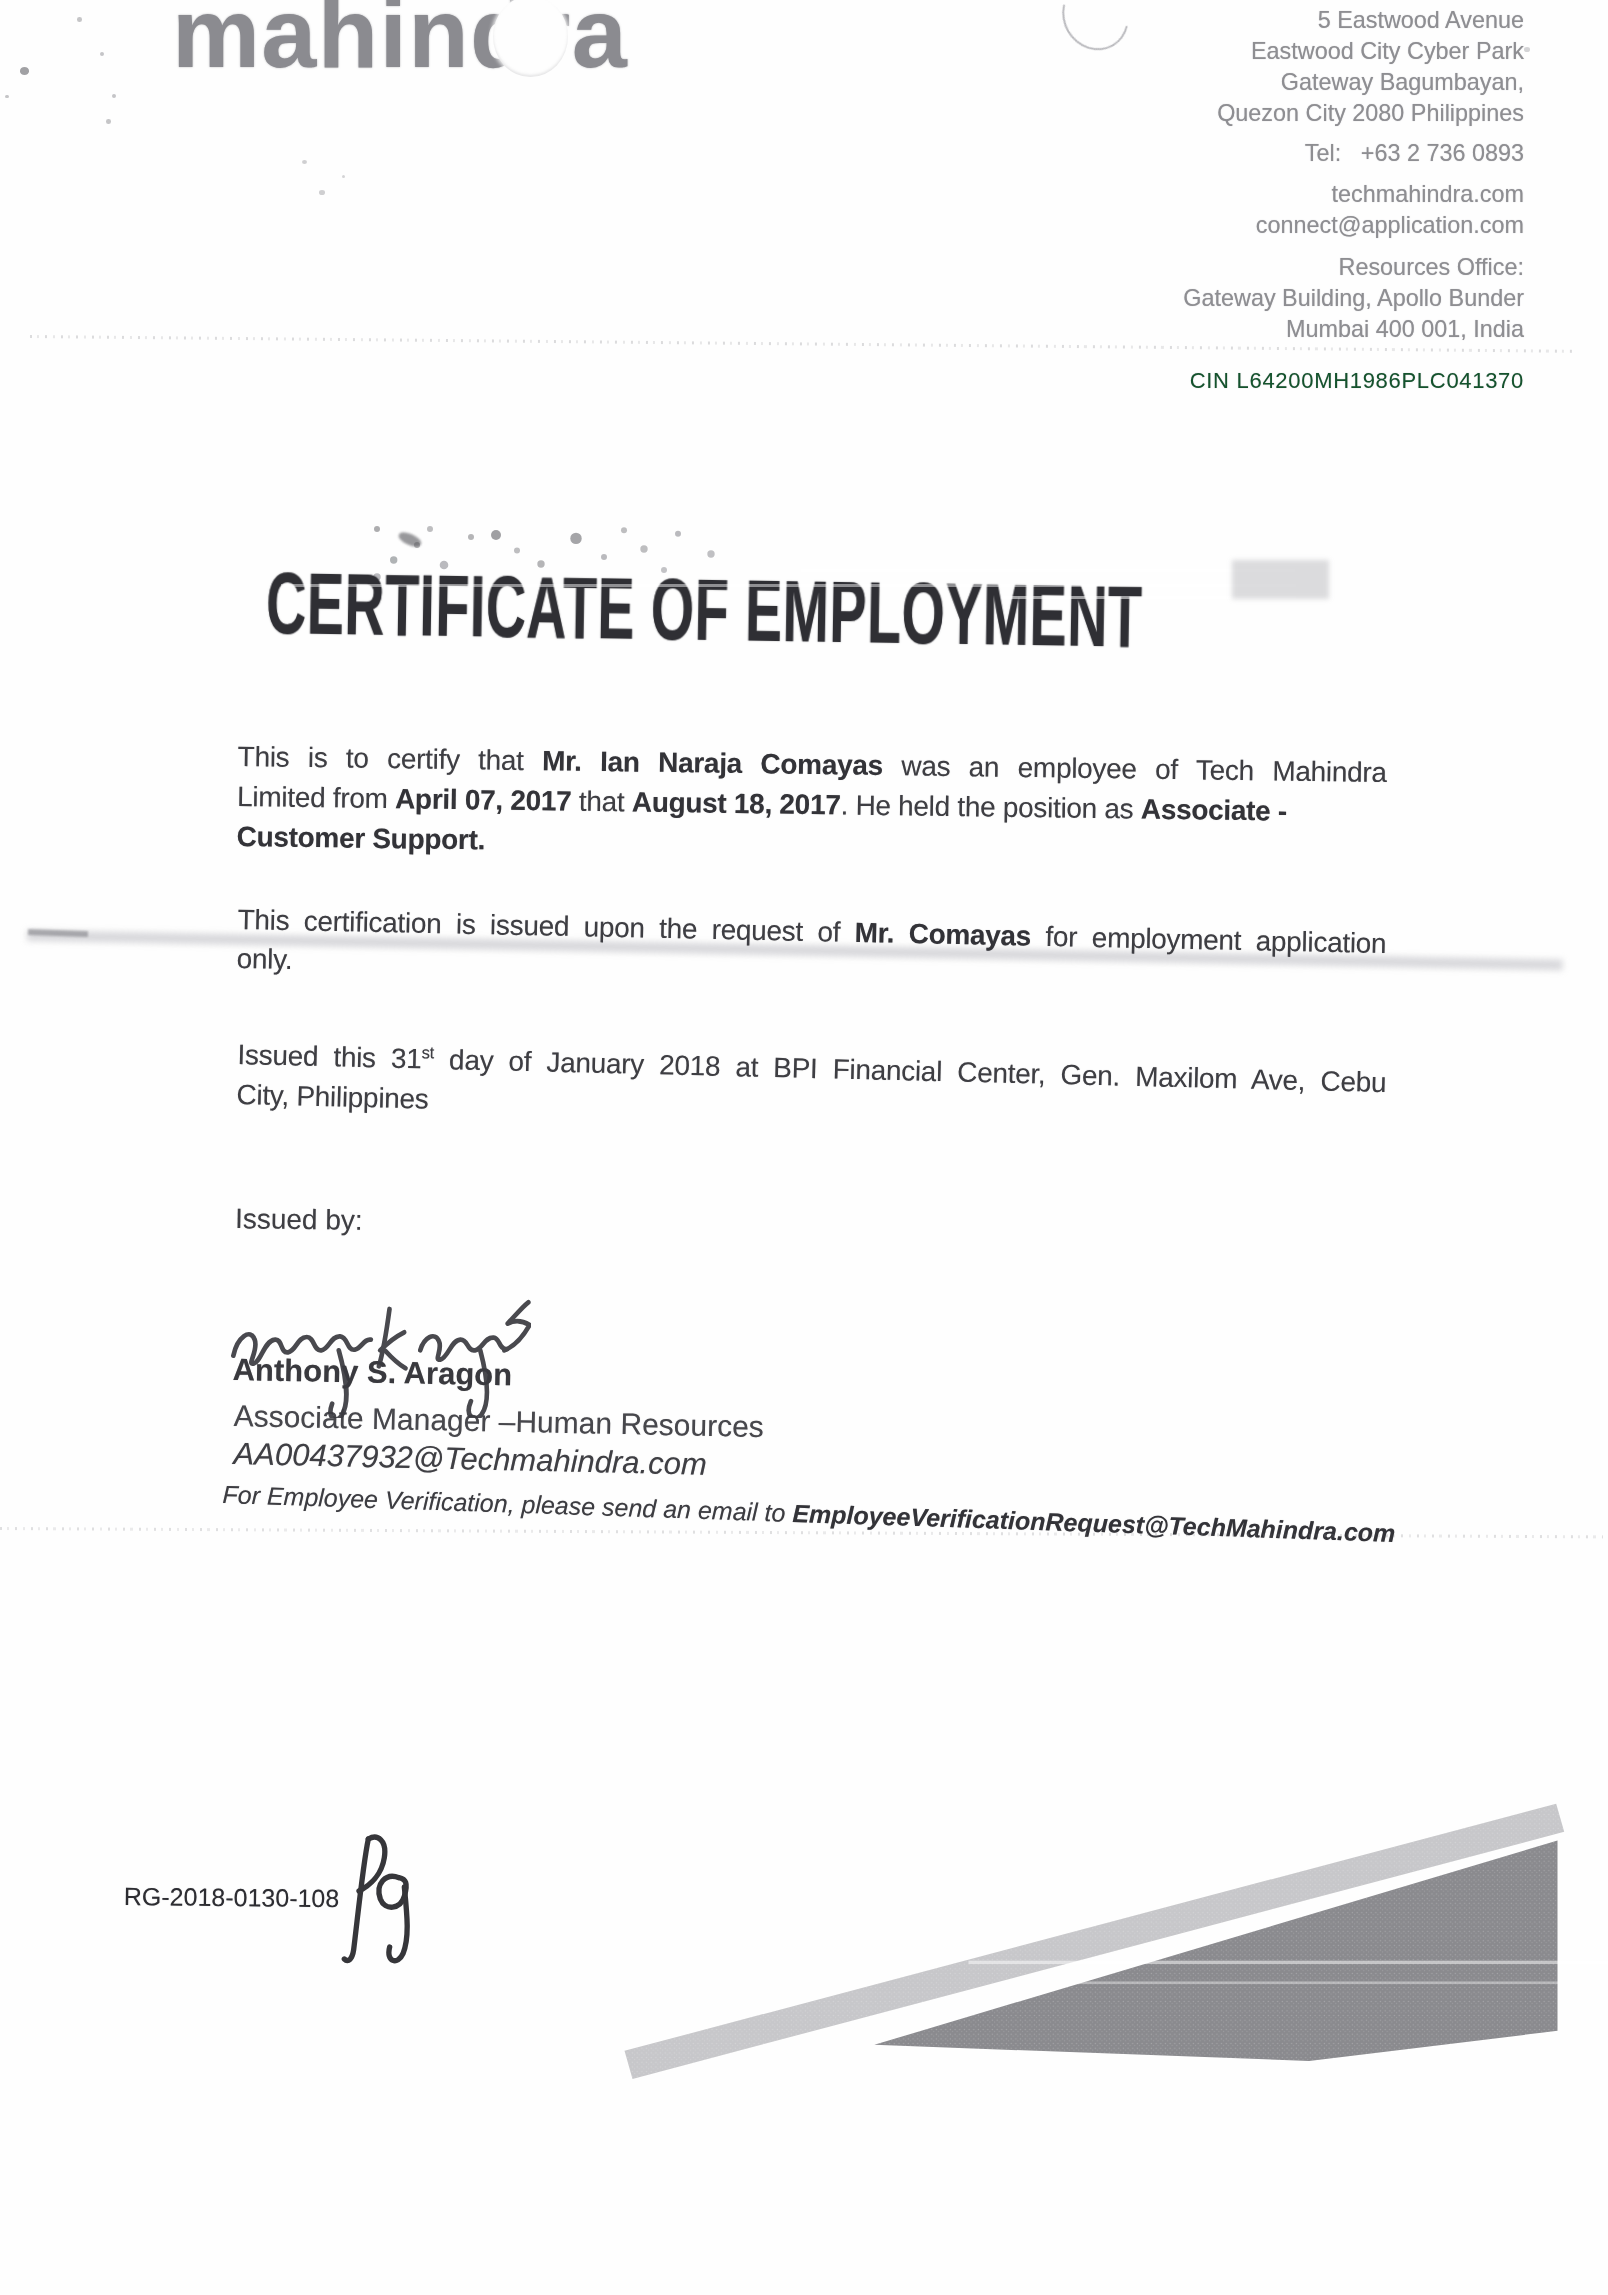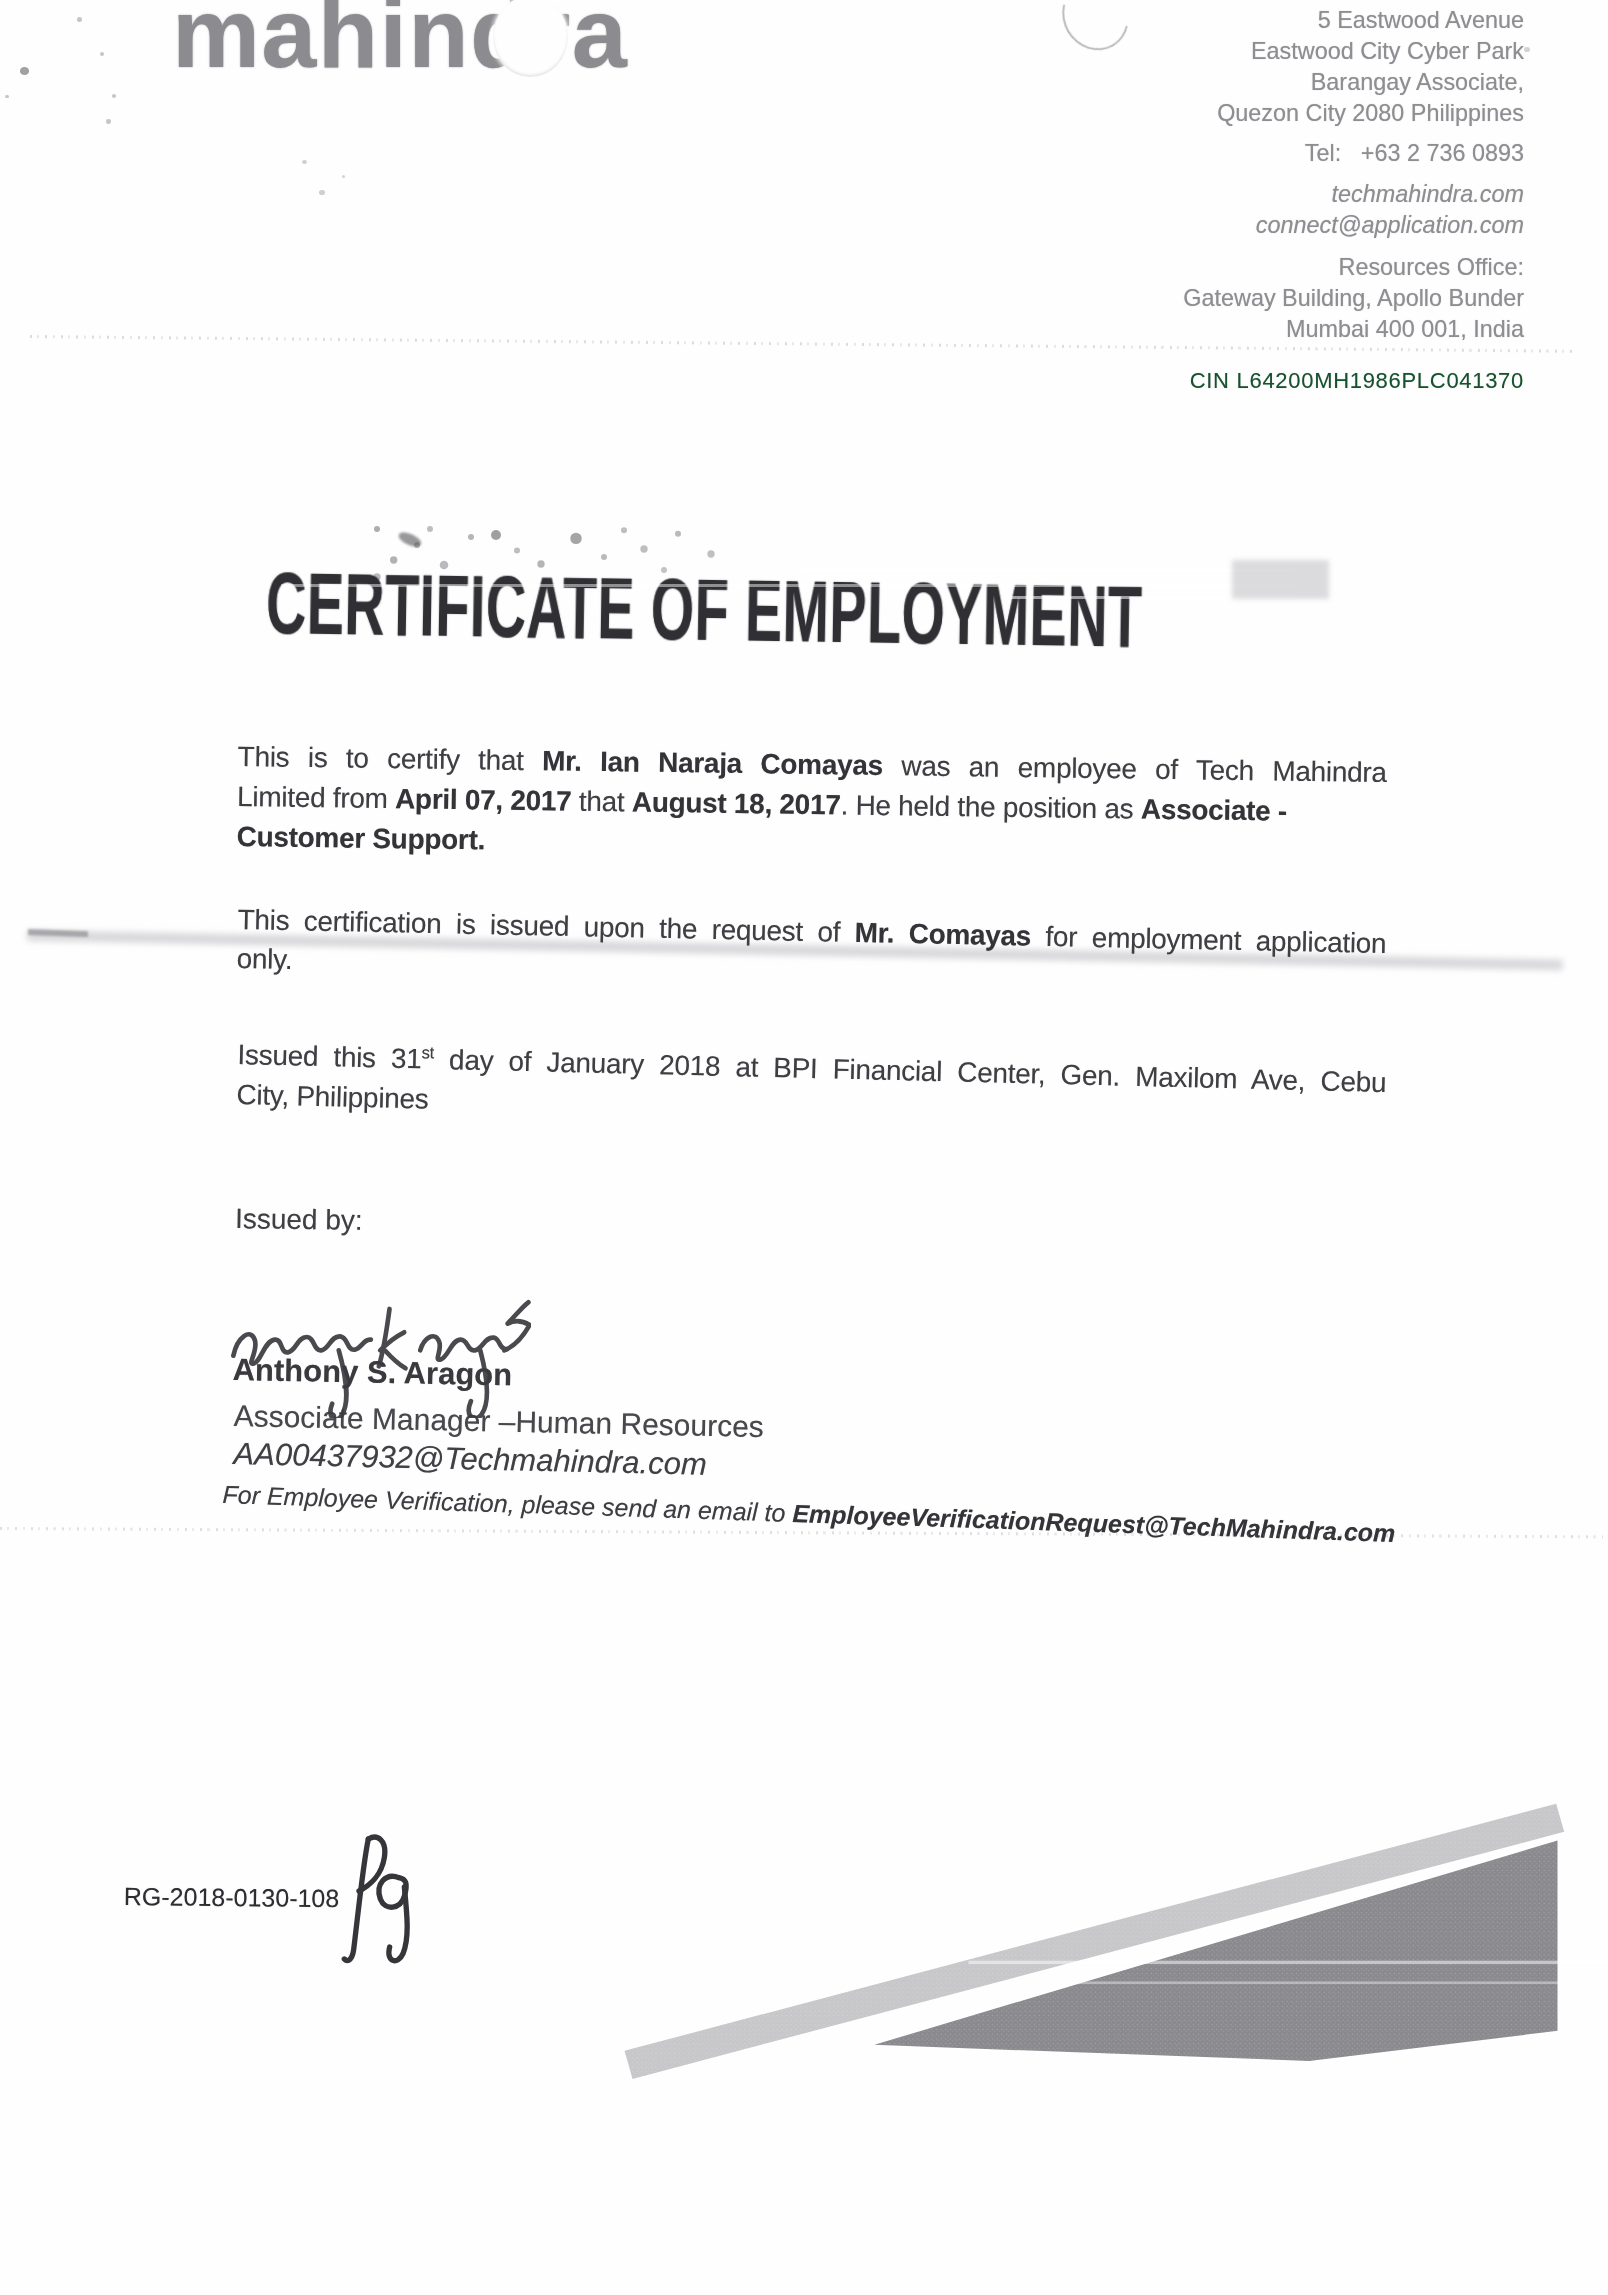--- a/index.html
+++ b/index.html
@@ -24,21 +24,21 @@
   .addr-arc{
     left:1063px;top:-20px;width:61px;height:67px;border-radius:50%;
     border:2px solid rgba(150,150,155,.65);border-top-color:transparent;border-right-color:transparent;
     transform:rotate(-30deg);filter:blur(0.7px);
   }
   .letterhead{left:1097px;top:0;width:427px;font-size:23.4px;line-height:31px;
     color:var(--letterhead-gray,#8e8e92);text-shadow:0 0 1px rgba(142,142,146,.6);}
   .lh-b{position:absolute;left:0;width:427px;text-align:right;}
   .lh-addr{top:5.3px;}
   .lh-tel{top:138px;white-space:pre;}
-  .lh-web{top:179px;font-style:italic;}
+  .lh-web{top:179px;}
   .lh-reg{top:252px;}
   .lh-cin{top:365px;font-size:22px;letter-spacing:0.7px;color:#14532d;}
   
   .title{
     left:267px;top:553px;font-size:87px;font-weight:bold;white-space:nowrap;
     color:var(--title-ink,#2f2f34);transform:rotate(.9deg) scaleX(.64);transform-origin:left top;
     letter-spacing:0.7px;text-shadow:0 0 1.7px rgba(47,47,52,.55);filter:blur(0.3px);
   }
   .title-band{background:rgba(255,255,255,.55);filter:blur(0.7px);}
   .title-ghost{left:1232px;top:560px;width:97px;height:39px;background:rgba(120,120,126,.26);filter:blur(2.7px);}
@@ -100,21 +100,21 @@
   <div class="abs logo">
     <span>mahindra</span>
   </div>
   <div class="abs logo-blotch"></div>
 
   <div class="abs addr-arc"></div>
   <div class="abs letterhead">
     <div class="lh-b lh-addr">
       <div>5 Eastwood Avenue</div>
       <div>Eastwood City Cyber Park</div>
-      <div>Barangay Associate,</div>
+      <div>Gateway Bagumbayan,</div>
       <div>Quezon City 2080 Philippines</div>
     </div>
     <div class="lh-b lh-tel">Tel:   +63 2 736 0893</div>
     <div class="lh-b lh-web">
       <div>techmahindra.com</div>
       <div>connect@application.com</div>
     </div>
     <div class="lh-b lh-reg">
       <div>Resources Office:</div>
       <div>Gateway Building, Apollo Bunder</div>

